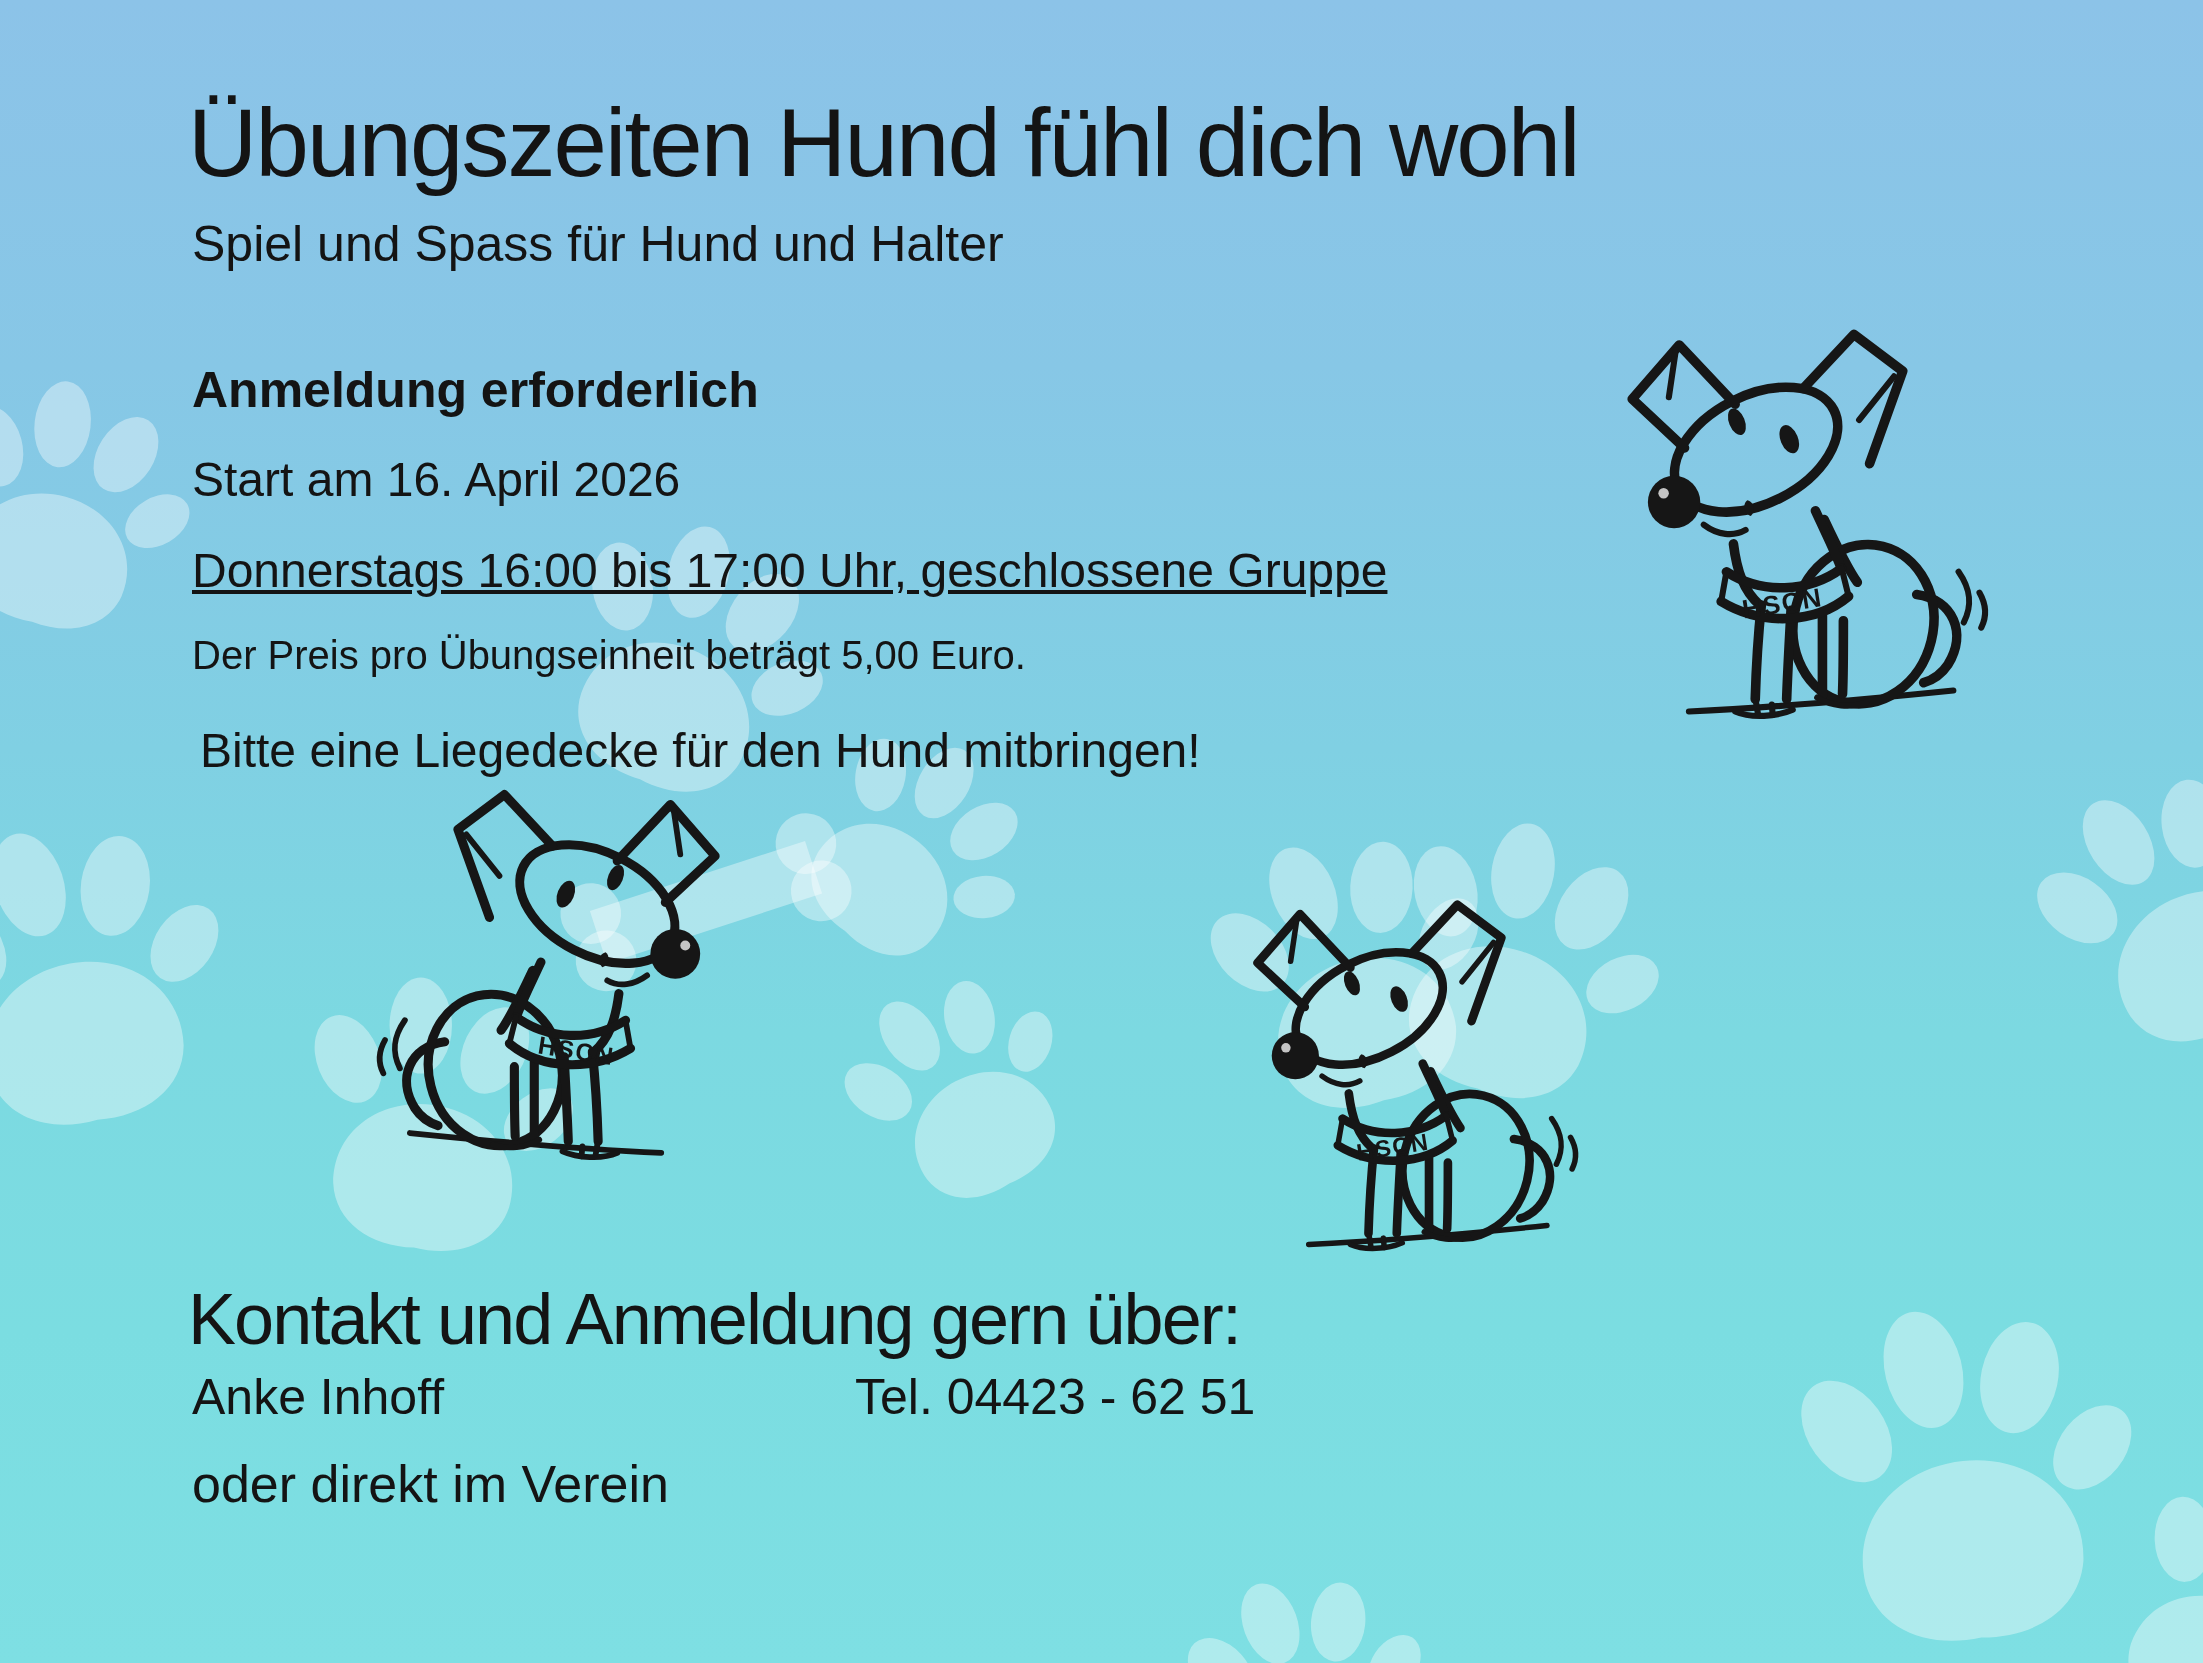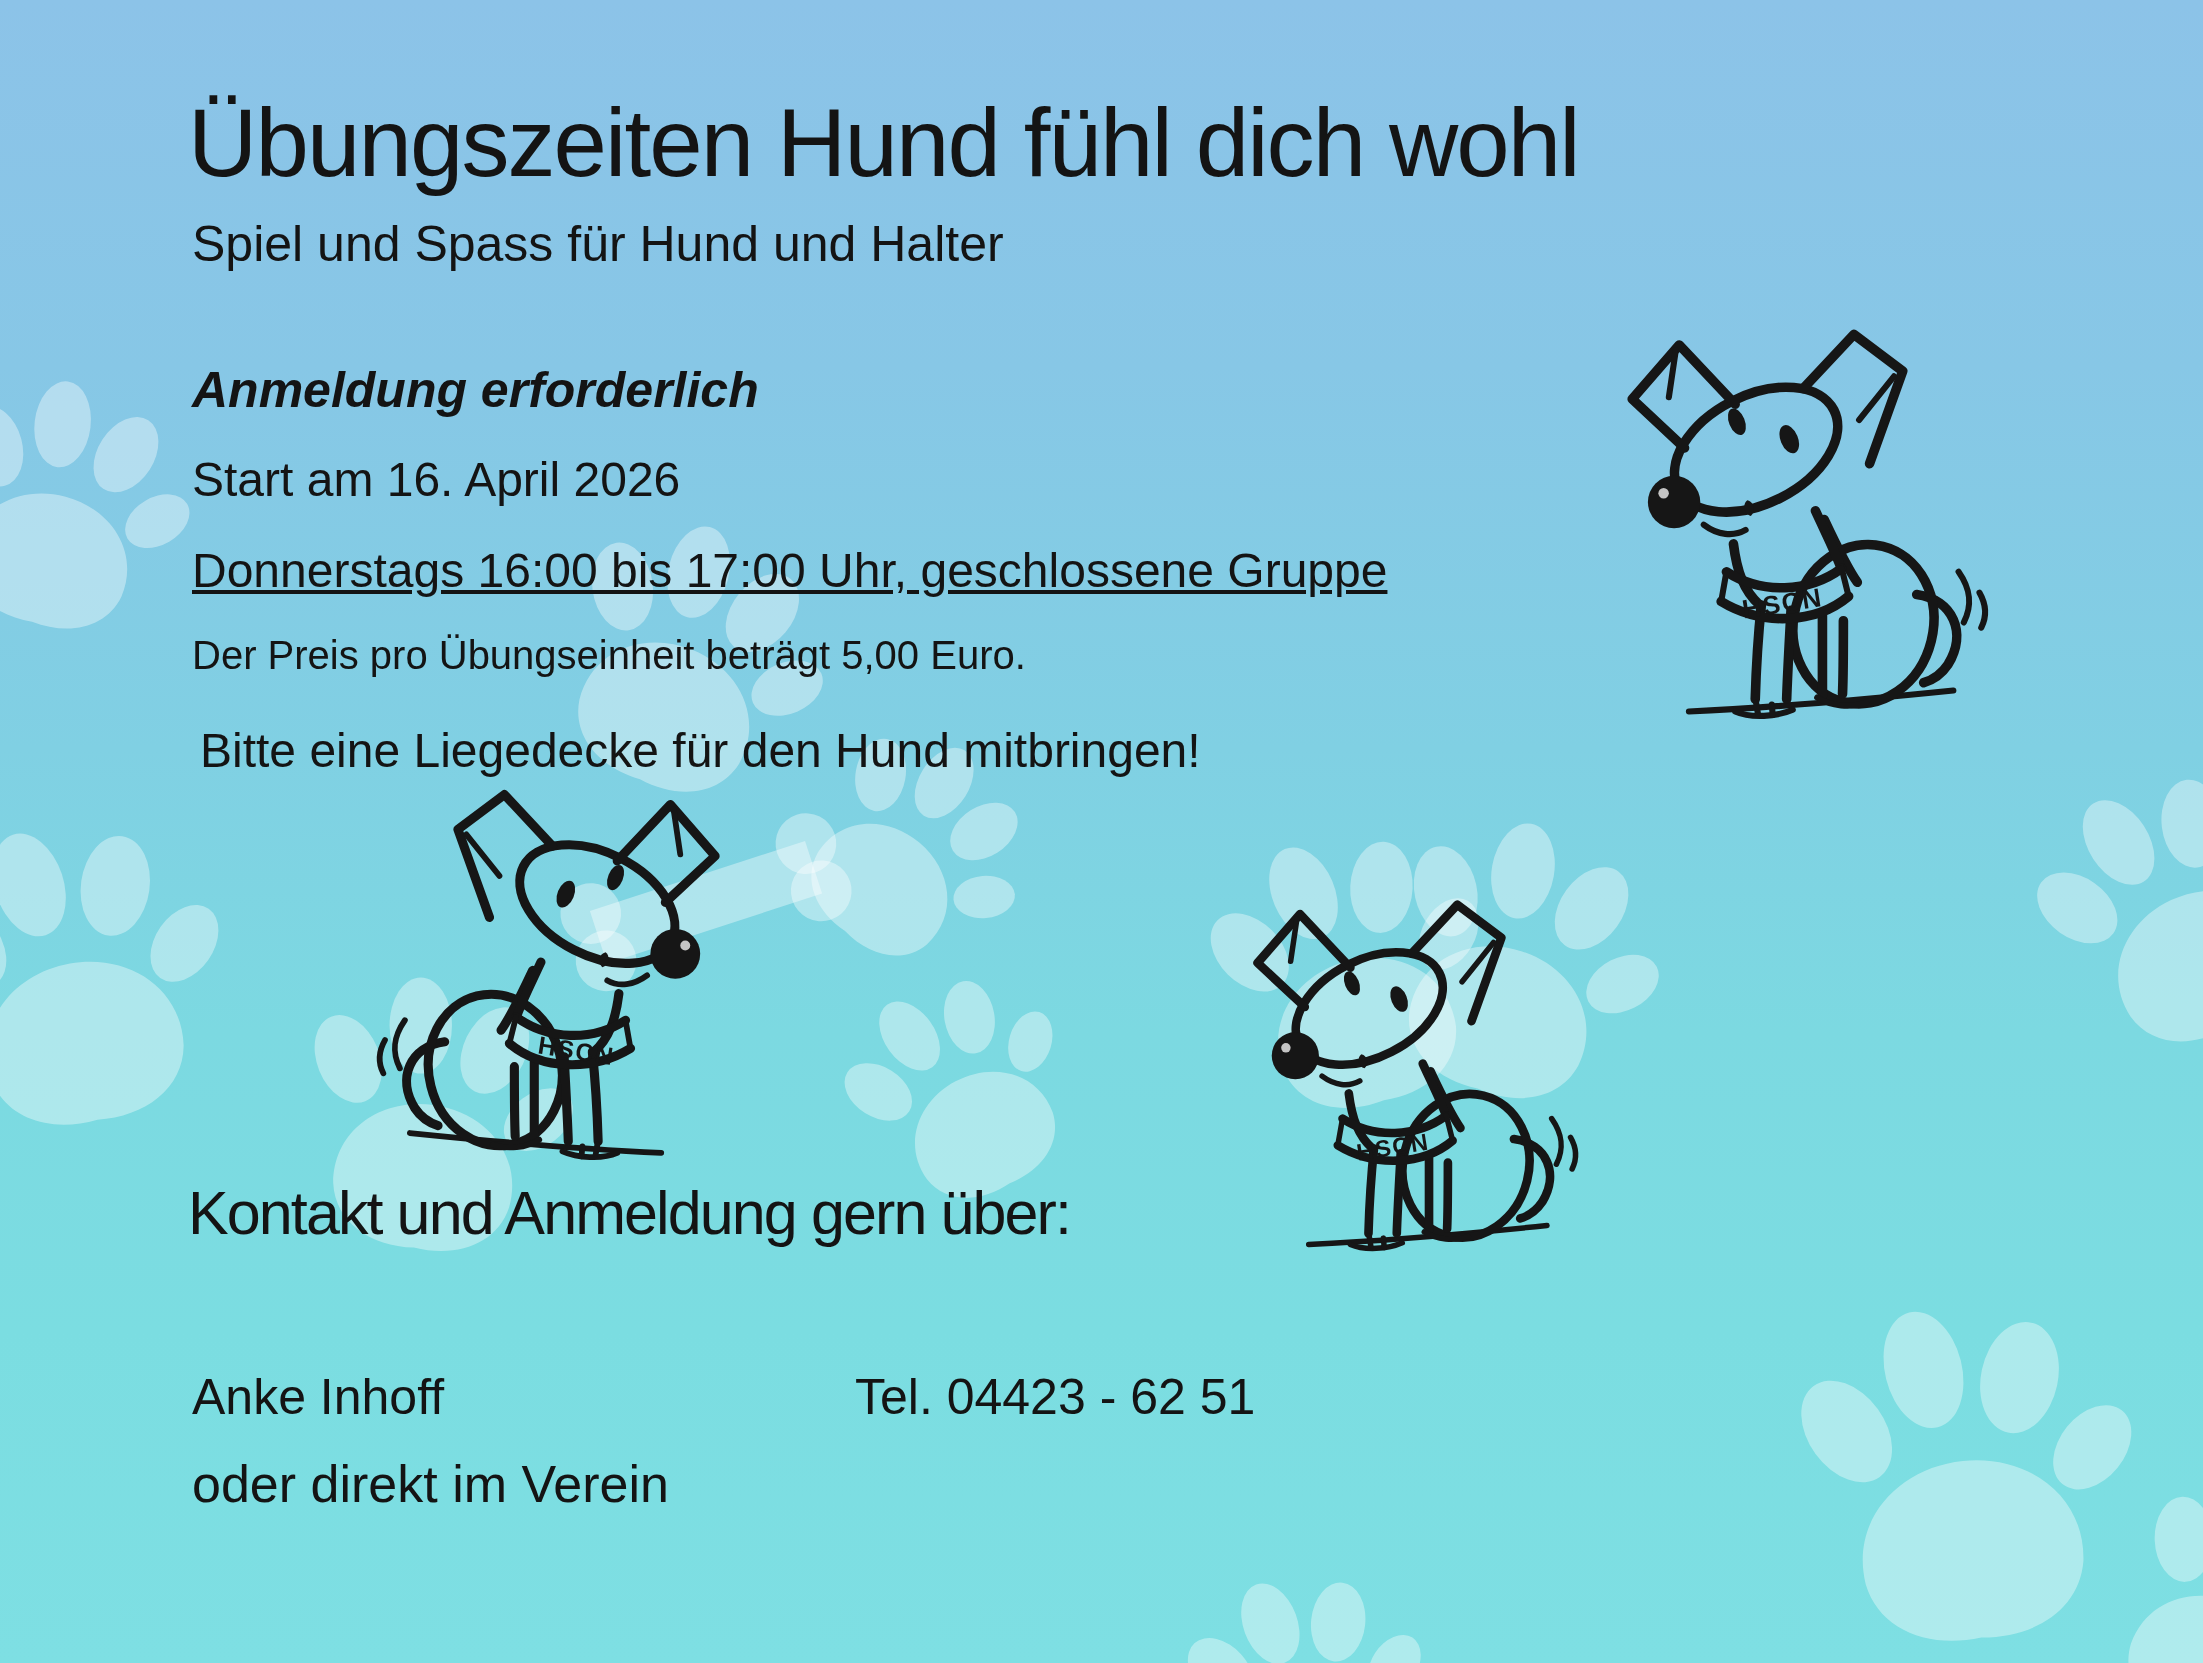--- a/index.html
+++ b/index.html
@@ -8,26 +8,26 @@
     width:2204px; height:1664px;
     overflow:hidden;
     background:linear-gradient(180deg,
       #8cc3e8 0%, #87c7e6 22%, #80d0e3 45%, #7cd9e1 62%, #7bdde1 80%, #7edfe3 100%);
     font-family:"Liberation Sans", sans-serif;
     color:#141414;
   }
   .txt { position:absolute; white-space:nowrap; z-index:3;text-align:center; }
   .title           { left:188px;  top:88px;   font-size:96px; font-weight:500; letter-spacing:-1.9px; }
   .subtitle        { left:192px;  top:215px;  font-size:50px;  font-weight:400; }
-  .reg-heading     { left:192px;  top:361px;  font-size:50px;  font-weight:700;font-style:italic; }
+  .reg-heading     { left:192px;  top:361px;  font-size:50px;  font-weight:700; }
   .info-line-0     { left:192px;  top:452px;  font-size:48px; }
   .info-line-1     { left:192px;  top:543px;  font-size:48px;text-decoration:underline; }
   .info-line-2     { left:192px;  top:633px;  font-size:40px; }
   .info-line-3     { left:192px;  top:723px;  font-size:48px;margin-left:8px; }
-  .contact-heading { left:188px;  top:1178px; font-size:61px;  font-weight:500; letter-spacing:-1.9px; }
+  .contact-heading { left:188px;  top:1278px; font-size:72px;  font-weight:500; letter-spacing:-1.9px; }
   .contact-name    { left:192px;  top:1368px; font-size:50px; }
   .contact-phone   { left:855px;  top:1368px; font-size:50px; }
   .contact-alt     { left:192px;  top:1454px; font-size:52px; }
 
   .paw, .bone { position:absolute; z-index:1; fill:rgba(255,255,255,0.38); overflow:visible; }
   .dog { position:absolute; z-index:2; overflow:visible; }
 
   .stroke { fill:none; stroke:#161616; stroke-width:11; stroke-linecap:round; stroke-linejoin:round; }
   .thin   { stroke-width:7; }
   .fill   { fill:#161616; stroke:none; }

